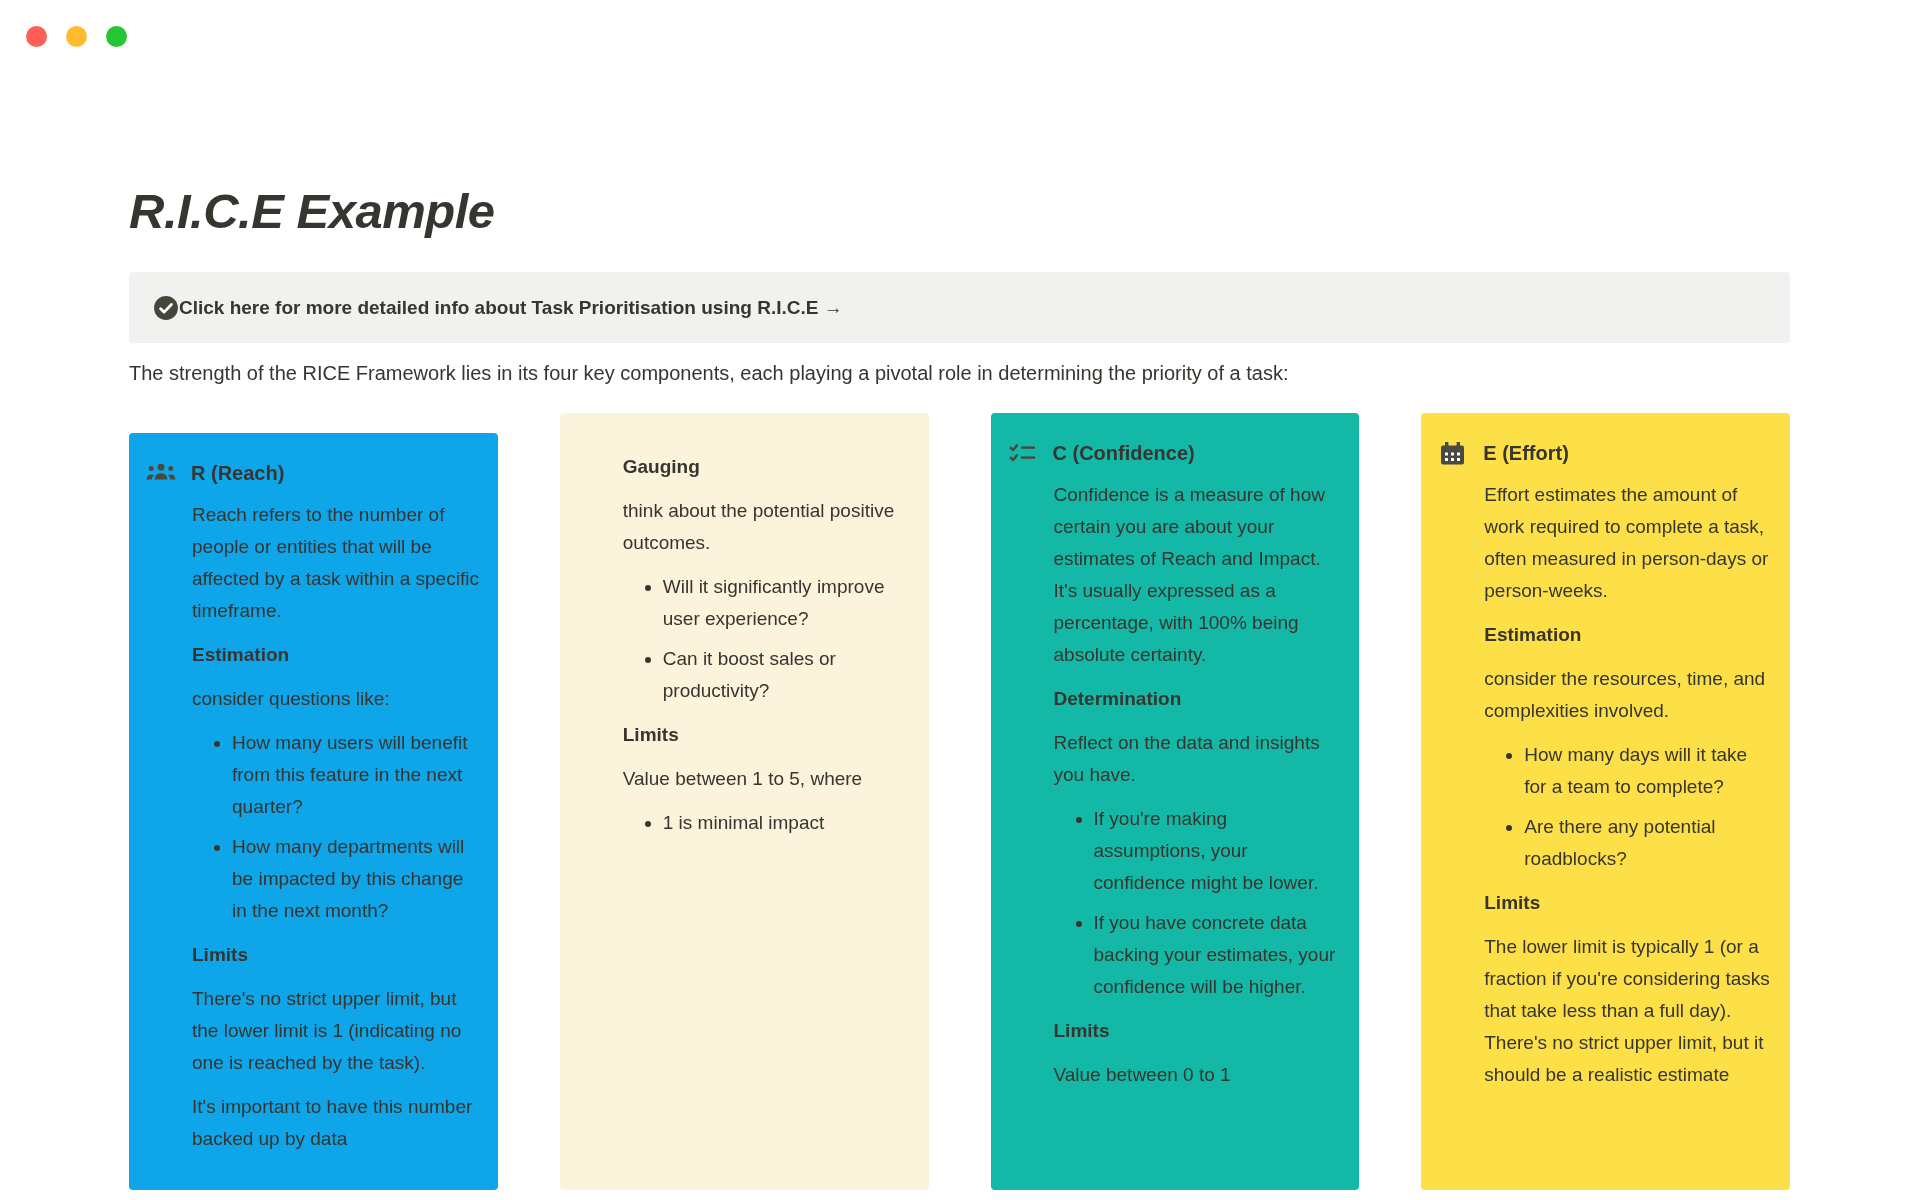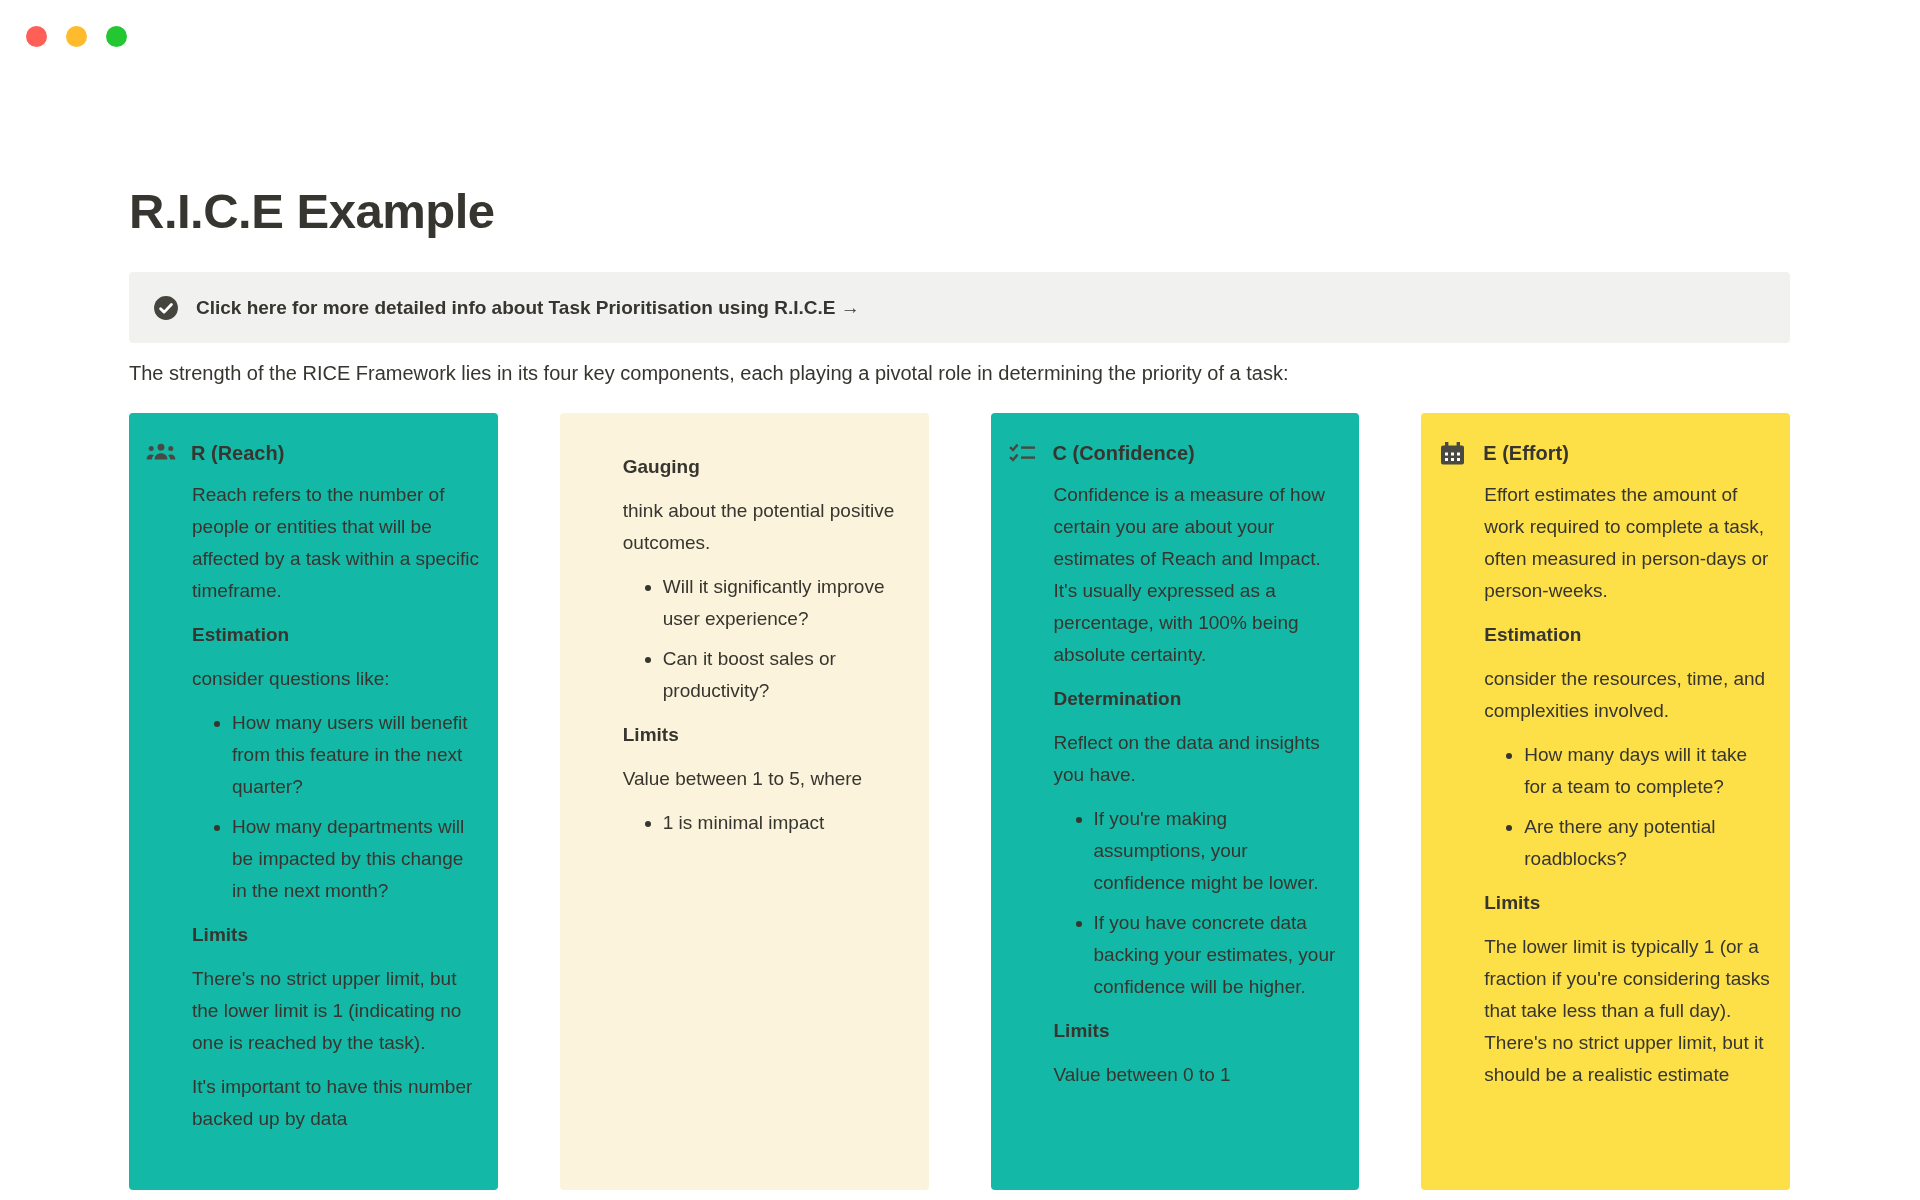--- a/index.html
+++ b/index.html
@@ -12,26 +12,26 @@
   .traffic-lights{position:absolute;top:26px;left:26px;display:flex;gap:19px;}
   .traffic-dot{width:21px;height:21px;border-radius:50%;}
   .dot-close{background:#fe5f57;}
   .dot-minimize{background:#febb2e;}
   .dot-zoom{background:#24c732;}
 
   
   .page{width:1661px;margin-left:129px;}
   .page-title{
     margin:180px 0 0;font-size:49px;line-height:62px;font-weight:700;
-    letter-spacing:-0.5px;color:#37352f;
+    letter-spacing:-0.5px;color:#37352f;font-style:italic;
   }
   
   .callout{
     margin-top:30px;height:71px;background:#f1f1ef;border-radius:4px;
-    display:flex;align-items:center;gap:17px;padding:0 24px;box-sizing:border-box;
+    display:flex;align-items:center;padding:0 24px;box-sizing:border-box;
     cursor:pointer;
   }
   .callout-icon{width:26px;height:26px;flex:0 0 auto;display:block;}
   .callout-text{font-size:19px;font-weight:700;color:#37352f;}
 
   .intro{margin:17px 0 0;font-size:20px;line-height:26px;color:#37352f;}
 
   
   .cards{display:flex;gap:62px;margin-top:27px;height:777px;overflow:hidden;}
   .card{flex:1 1 0;border-radius:4px;padding:26px 16px 16px;box-sizing:border-box;}
@@ -63,21 +63,21 @@
       <circle cx="12" cy="12" r="11" fill="#45453e"></circle>
       <path d="M7 12.6 L10.3 15.8 L17 8.8" fill="none" stroke="#ffffff" stroke-width="2.6" stroke-linecap="round" stroke-linejoin="round"></path>
     </svg>
     <span class="callout-text">Click here for more detailed info about Task Prioritisation using R.I.C.E →</span>
   </div>
 
   <p class="intro">The strength of the RICE Framework lies in its four key components, each playing a pivotal role in determining the priority of a task:</p>
 
   <div class="cards">
 
-    <div class="card" style="background: #14b8a6;">
+    <div class="card" style="background: #0ea5e9; margin-top: 20px;">
       <div class="card-header">
         <span class="card-icon">
           <svg width="30" height="20" viewBox="0 0 30 20">
             <g fill="#494944">
               <circle cx="15" cy="4.2" r="3.4"></circle>
               <path d="M8.6 16.5 c0-4.2 2.9-6.3 6.4-6.3 s6.4 2.1 6.4 6.3 z"></path>
               <circle cx="5.2" cy="5.6" r="2.5"></circle>
               <path d="M0.6 16.5 c0-3.4 2.1-5 4.6-5 c1 0 1.9 0.2 2.7 0.7 c-1.3 1.2-2 2.7-2 4.3 z"></path>
               <circle cx="24.8" cy="5.6" r="2.5"></circle>
               <path d="M29.4 16.5 c0-3.4-2.1-5-4.6-5 c-1 0-1.9 0.2-2.7 0.7 c1.3 1.2 2 2.7 2 4.3 z"></path>

